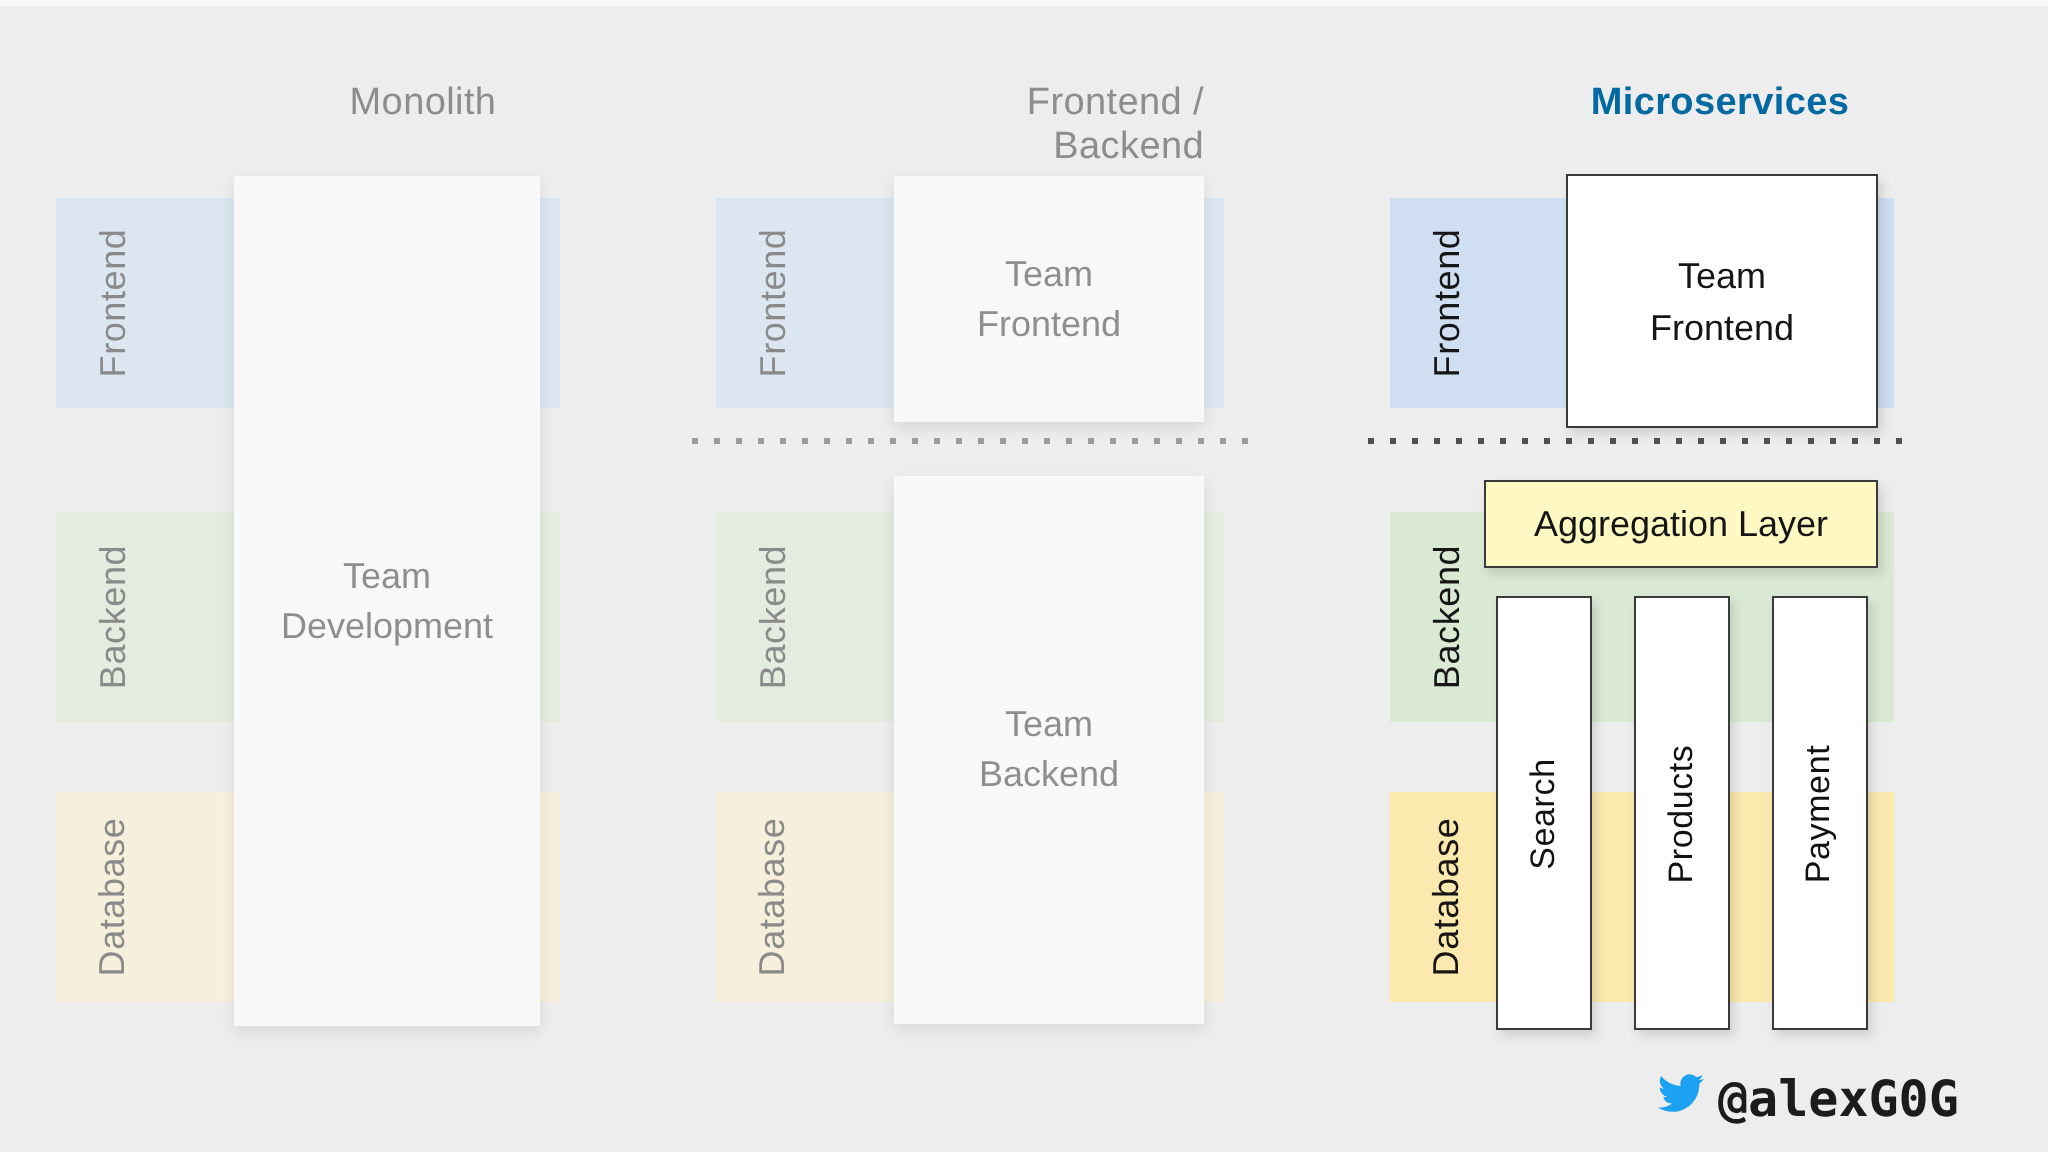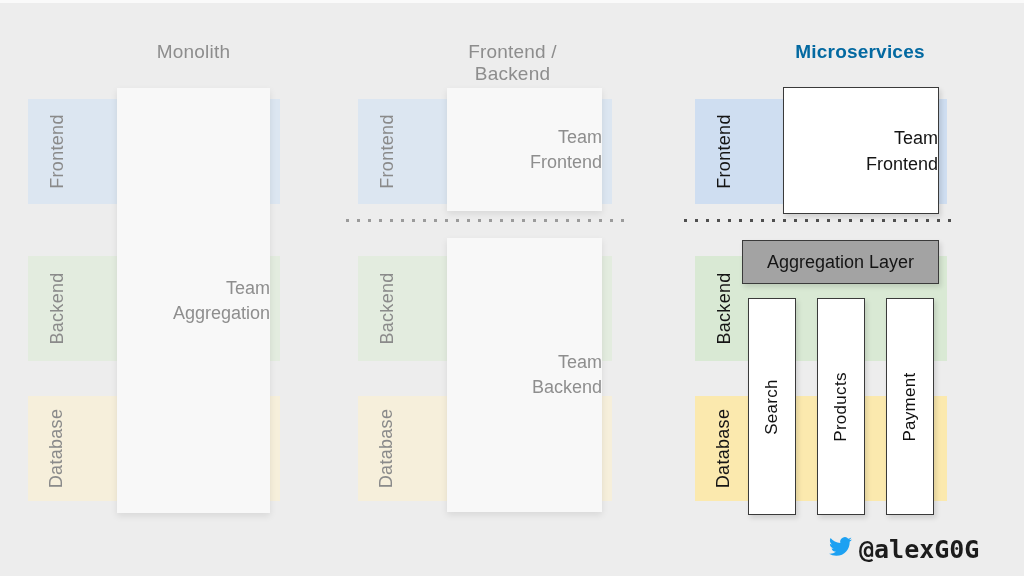--- a/index.html
+++ b/index.html
@@ -30,39 +30,39 @@
   }
   .vwrap span {
     transform:rotate(-90deg); white-space:nowrap;
     font-size:18px; color:#8a8a8a; letter-spacing:.3px;
   }
   .vwrap.dark span { color:#151515; }
 
   .card {
     position:absolute; background:#f8f8f8;
     box-shadow:0 3px 7px rgba(0,0,0,.09);
-    display:flex; flex-direction:column; align-items:flex-end; justify-content:center;
+    display:flex; flex-direction:column; align-items:center; justify-content:center;
     text-align:center; color:#8e8e8e; font-size:18px; line-height:25px;
   }
   .card.bordered {
     background:#ffffff; border:1.5px solid #3a3a3a; color:#151515;
     box-shadow:2px 3px 5px rgba(0,0,0,.13); line-height:26px;
   }
 
   .dotted {
     position:absolute; top:219px; height:3px;
     background-image:repeating-linear-gradient(to right,#9b9b9b 0 3px,transparent 3px 11px);
   }
   .dotted.dark {
     background-image:repeating-linear-gradient(to right,#4f4f4f 0 3px,transparent 3px 11px);
   }
 
   .agg-box {
     position:absolute; left:742px; top:240px; width:195px; height:42px;
-    background:#a3a3a3; border:1.5px solid #3a3a3a;
+    background:#fef9c3; border:1.5px solid #3a3a3a;
     box-shadow:2px 3px 5px rgba(0,0,0,.13);
     display:flex; align-items:center; justify-content:center;
     font-size:18px; color:#151515;
   }
 
   .service-box {
     position:absolute; top:298px; height:215px; width:46px;
     background:#ffffff; border:1.5px solid #3a3a3a;
     box-shadow:2px 3px 5px rgba(0,0,0,.13);
     display:flex; align-items:center; justify-content:center;
@@ -79,44 +79,44 @@
     font-size:25px; font-weight:700; color:#1c1c1c;
   }
 </style>
 </head>
 <body>
 
 <div class="slide">
   <div class="top-strip"></div>
 
   <section>
-    <h2 class="col-title" style="left:117px;width:153px;">Monolith</h2>
+    <h2 class="col-title" style="left:135px;width:153px;">Monolith</h2>
 
     <div class="band blue-muted" style="left:28px;top:99px;"></div>
     <div class="band green-muted" style="left:28px;top:256px;"></div>
     <div class="band yellow-muted" style="left:28px;top:396px;"></div>
 
     <div class="vwrap" style="left:28px;top:99px;">
       <span>Frontend</span>
     </div>
     <div class="vwrap" style="left:28px;top:256px;">
       <span>Backend</span>
     </div>
     <div class="vwrap" style="left:28px;top:396px;">
       <span>Database</span>
     </div>
 
     <div class="card" style="left:117px;top:88px;width:153px;height:425px;">
       <span>Team</span>
-      <span>Aggregation</span>
+      <span>Development</span>
     </div>
   </section>
 
   <section>
-    <h2 class="col-title" style="left:435px;width:155px;">Frontend / Backend</h2>
+    <h2 class="col-title" style="left:447px;width:155px;text-align:right;">Frontend / Backend</h2>
 
     <div class="band blue-muted" style="left:358px;top:99px;width:254px;"></div>
     <div class="band green-muted" style="left:358px;top:256px;width:254px;"></div>
     <div class="band yellow-muted" style="left:358px;top:396px;width:254px;"></div>
 
     <div class="vwrap" style="left:358px;top:99px;">
       <span>Frontend</span>
     </div>
     <div class="vwrap" style="left:358px;top:256px;">
       <span>Backend</span>

